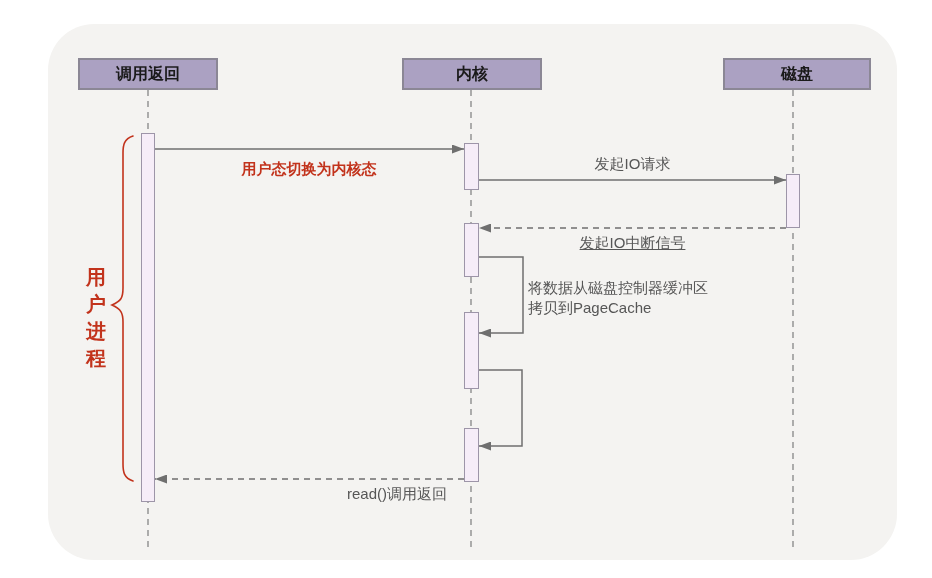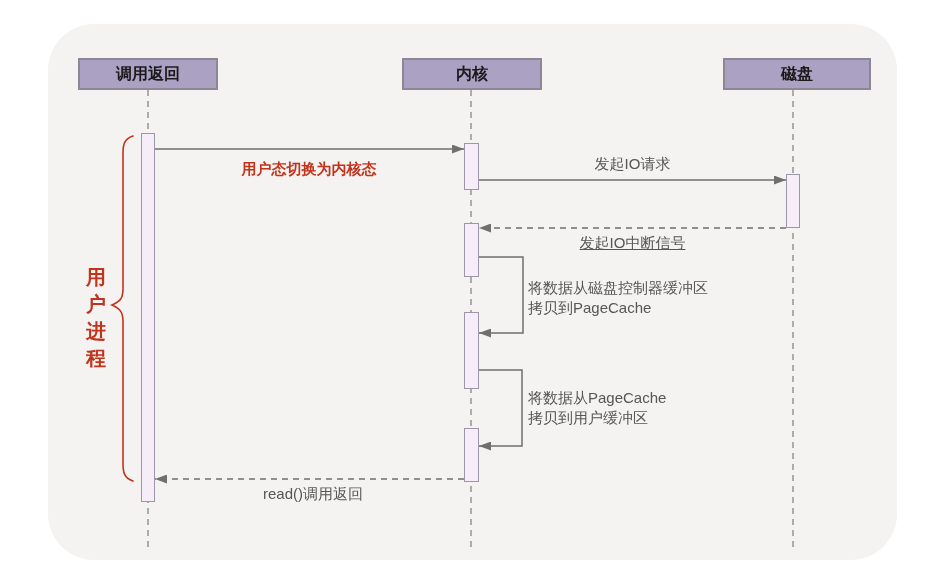--- a/index.html
+++ b/index.html
@@ -71,18 +71,16 @@
   <div class="bar" style="left:464px;top:223px;width:15px;height:54px;"></div>
   <div class="bar" style="left:464px;top:312px;width:15px;height:77px;"></div>
   <div class="bar" style="left:464px;top:428px;width:15px;height:54px;"></div>
   <div class="bar" style="left:786px;top:174px;width:14px;height:54px;"></div>
 
   <div class="lbl-red" style="left:155px;top:160px;width:308px;">用户态切换为内核态</div>
   <div class="lbl" style="left:479px;top:155px;width:307px;">发起IO请求</div>
   <div class="lbl" style="left:479px;top:234px;width:307px;text-decoration:underline;">发起IO中断信号</div>
   <div class="note" style="left:528px;top:278px;width:250px;">将数据从磁盘控制器缓冲区
 拷贝到PageCache</div>
-  <div class="note" style="left:528px;top:388px;width:250px;">将数据从PageCache
-拷贝到用户缓冲区</div>
-  <div class="lbl" style="left:159px;top:485px;width:308px;">read()调用返回</div>
+  <div class="lbl" style="left:139px;top:485px;width:308px;text-align:right;">read()调用返回</div>
 
   <div class="brace-label">用户进程</div>
 </div>
 
 </body></html>

